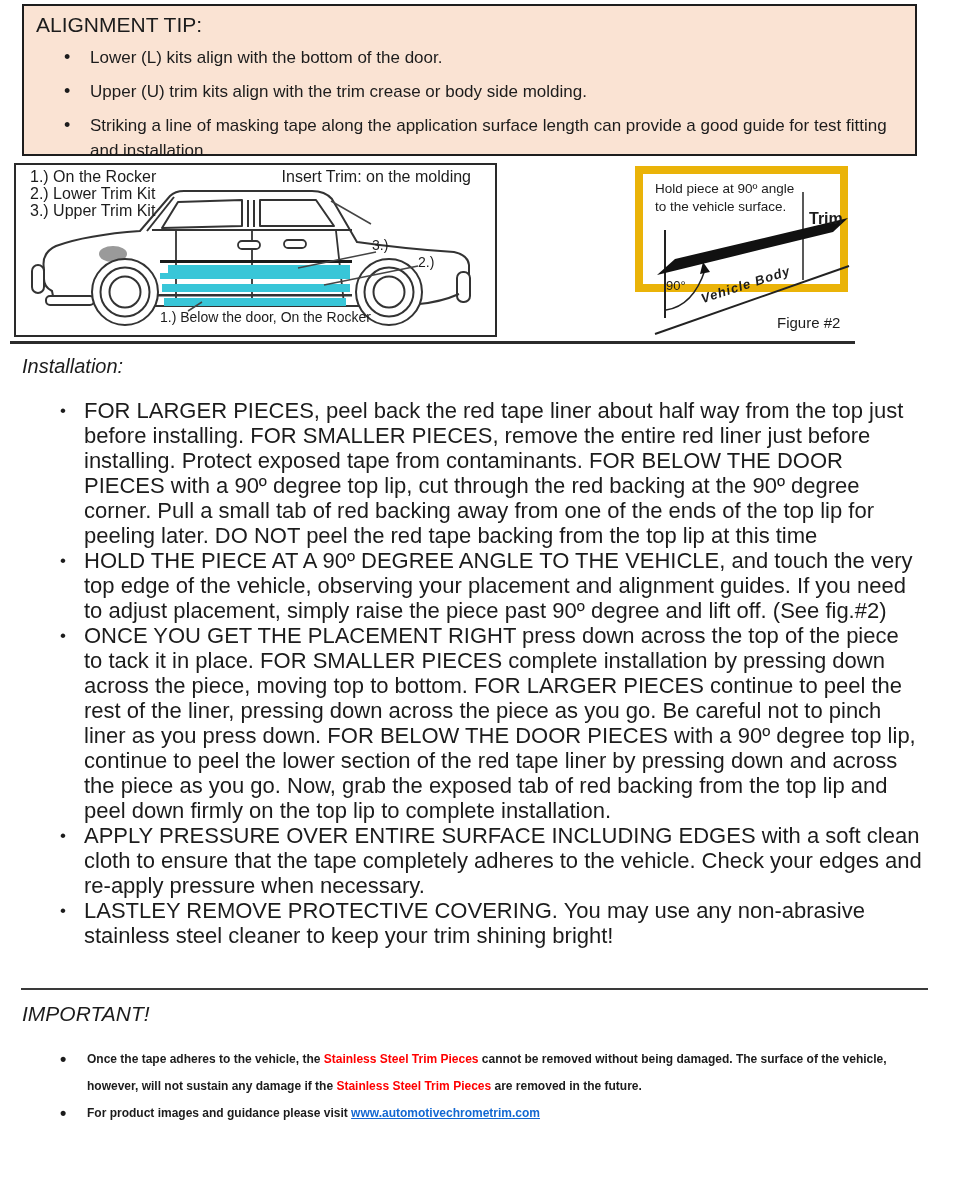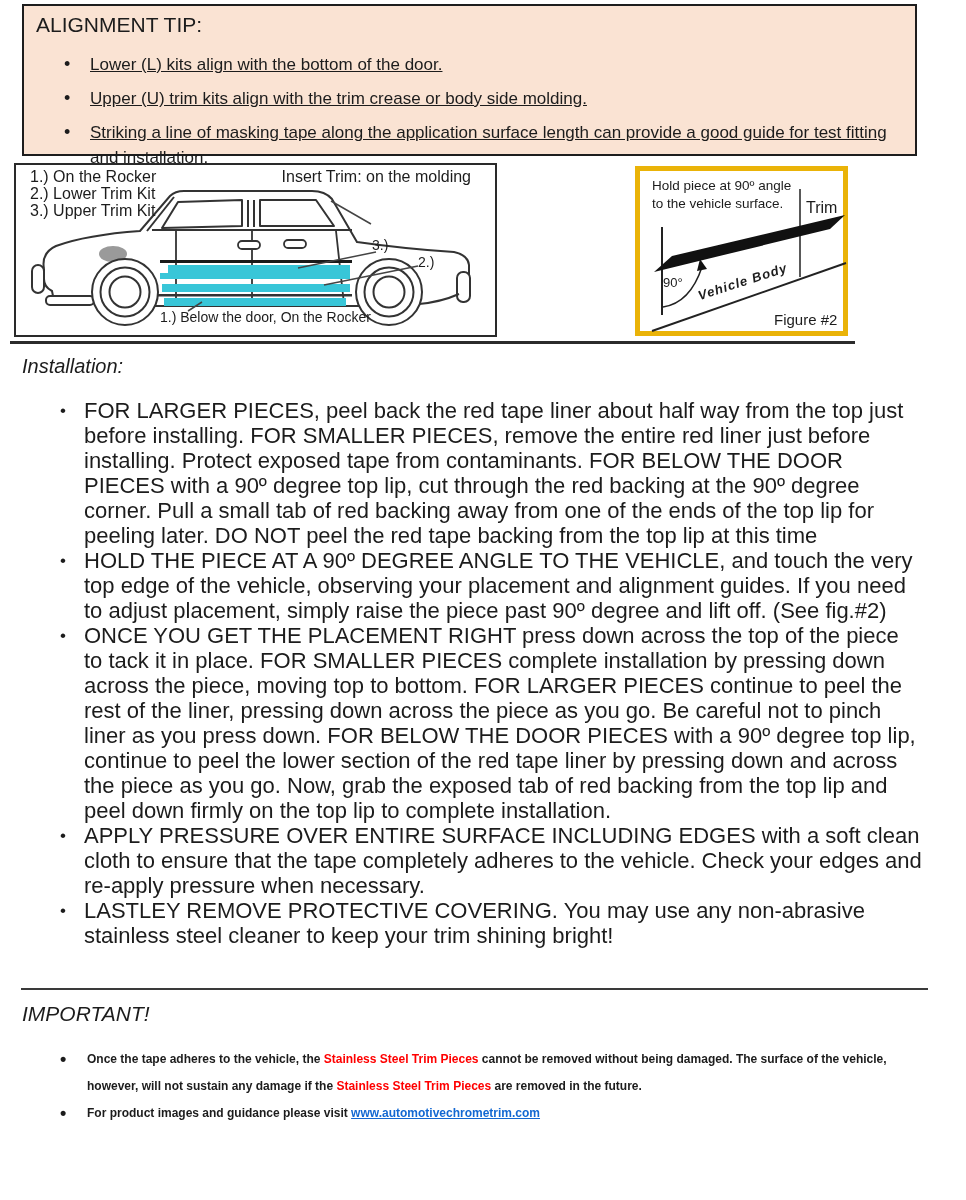--- a/index.html
+++ b/index.html
@@ -10,49 +10,49 @@
   }
   .abs{position:absolute;}
 
   
   .tip-box{
     left:22px;top:4px;width:895px;height:152px;box-sizing:border-box;
     border:2px solid #1d1d1d;background:var(--tip_bg,#FAE3D3);
     padding:8px 14px 0 12px;
   }
   .tip-title{font-size:21px;line-height:22px;}
-  .tip-list{list-style:none;margin:16px 0 0 0;padding:0;text-decoration:underline;}
+  .tip-list{list-style:none;margin:9px 0 0 0;padding:0;}
   .tip-list li{
     position:relative;padding-left:54px;font-size:17px;line-height:25px;
     margin-top:9px;width:800px;
   }
   .tip-list li::before{
     content:"\2022";position:absolute;left:28px;top:0;font-size:18px;
   }
 
   
   .fig1{
     left:14px;top:163px;width:483px;height:174px;box-sizing:border-box;
     border:2px solid #2a2a2a;background:#fff;
   }
   .fig2{
-    left:635px;top:166px;width:213px;height:170px;box-sizing:border-box;
-    border:5px solid #eab308;background:#fff;
+    left:635px;top:166px;width:213px;height:126px;box-sizing:border-box;
+    border:8px solid #eab308;background:#fff;
   }
   .fig-label{position:absolute;font-size:16px;line-height:17px;white-space:pre;}
   .fig1 .legend{left:14px;top:3px;}
   .fig1 .insert-note{right:24px;top:3px;text-align:right;}
   .fig1 .fullkit{right:8px;top:32px;text-align:right;}
   .fig1 .c3{left:356px;top:72px;font-size:14px;}
   .fig1 .c2{left:402px;top:89px;font-size:14px;}
   .fig1 .c1{left:144px;top:144px;font-size:14px;}
   .cyan{fill:var(--trim_cyan,#38C6D8);}
 
   .fig2 .caption{left:12px;top:6px;font-size:13.5px;line-height:18px;}
-  .fig2 .trim{left:166px;top:28px;font-weight:normal;}
+  .fig2 .trim{left:166px;top:36px;font-weight:bold;}
   .fig2 .vbody{
     left:56px;top:102px;font-weight:bold;font-style:italic;font-size:13px;
     transform:rotate(-18deg);letter-spacing:1px;
   }
   .fig2 .angle{left:23px;top:103px;font-size:13px;}
   .fig2 .figcap{left:134px;top:140px;font-size:15px;}
 
   .figsep{left:10px;top:341px;width:845px;height:3px;background:#2b2b2b;}
 
   

